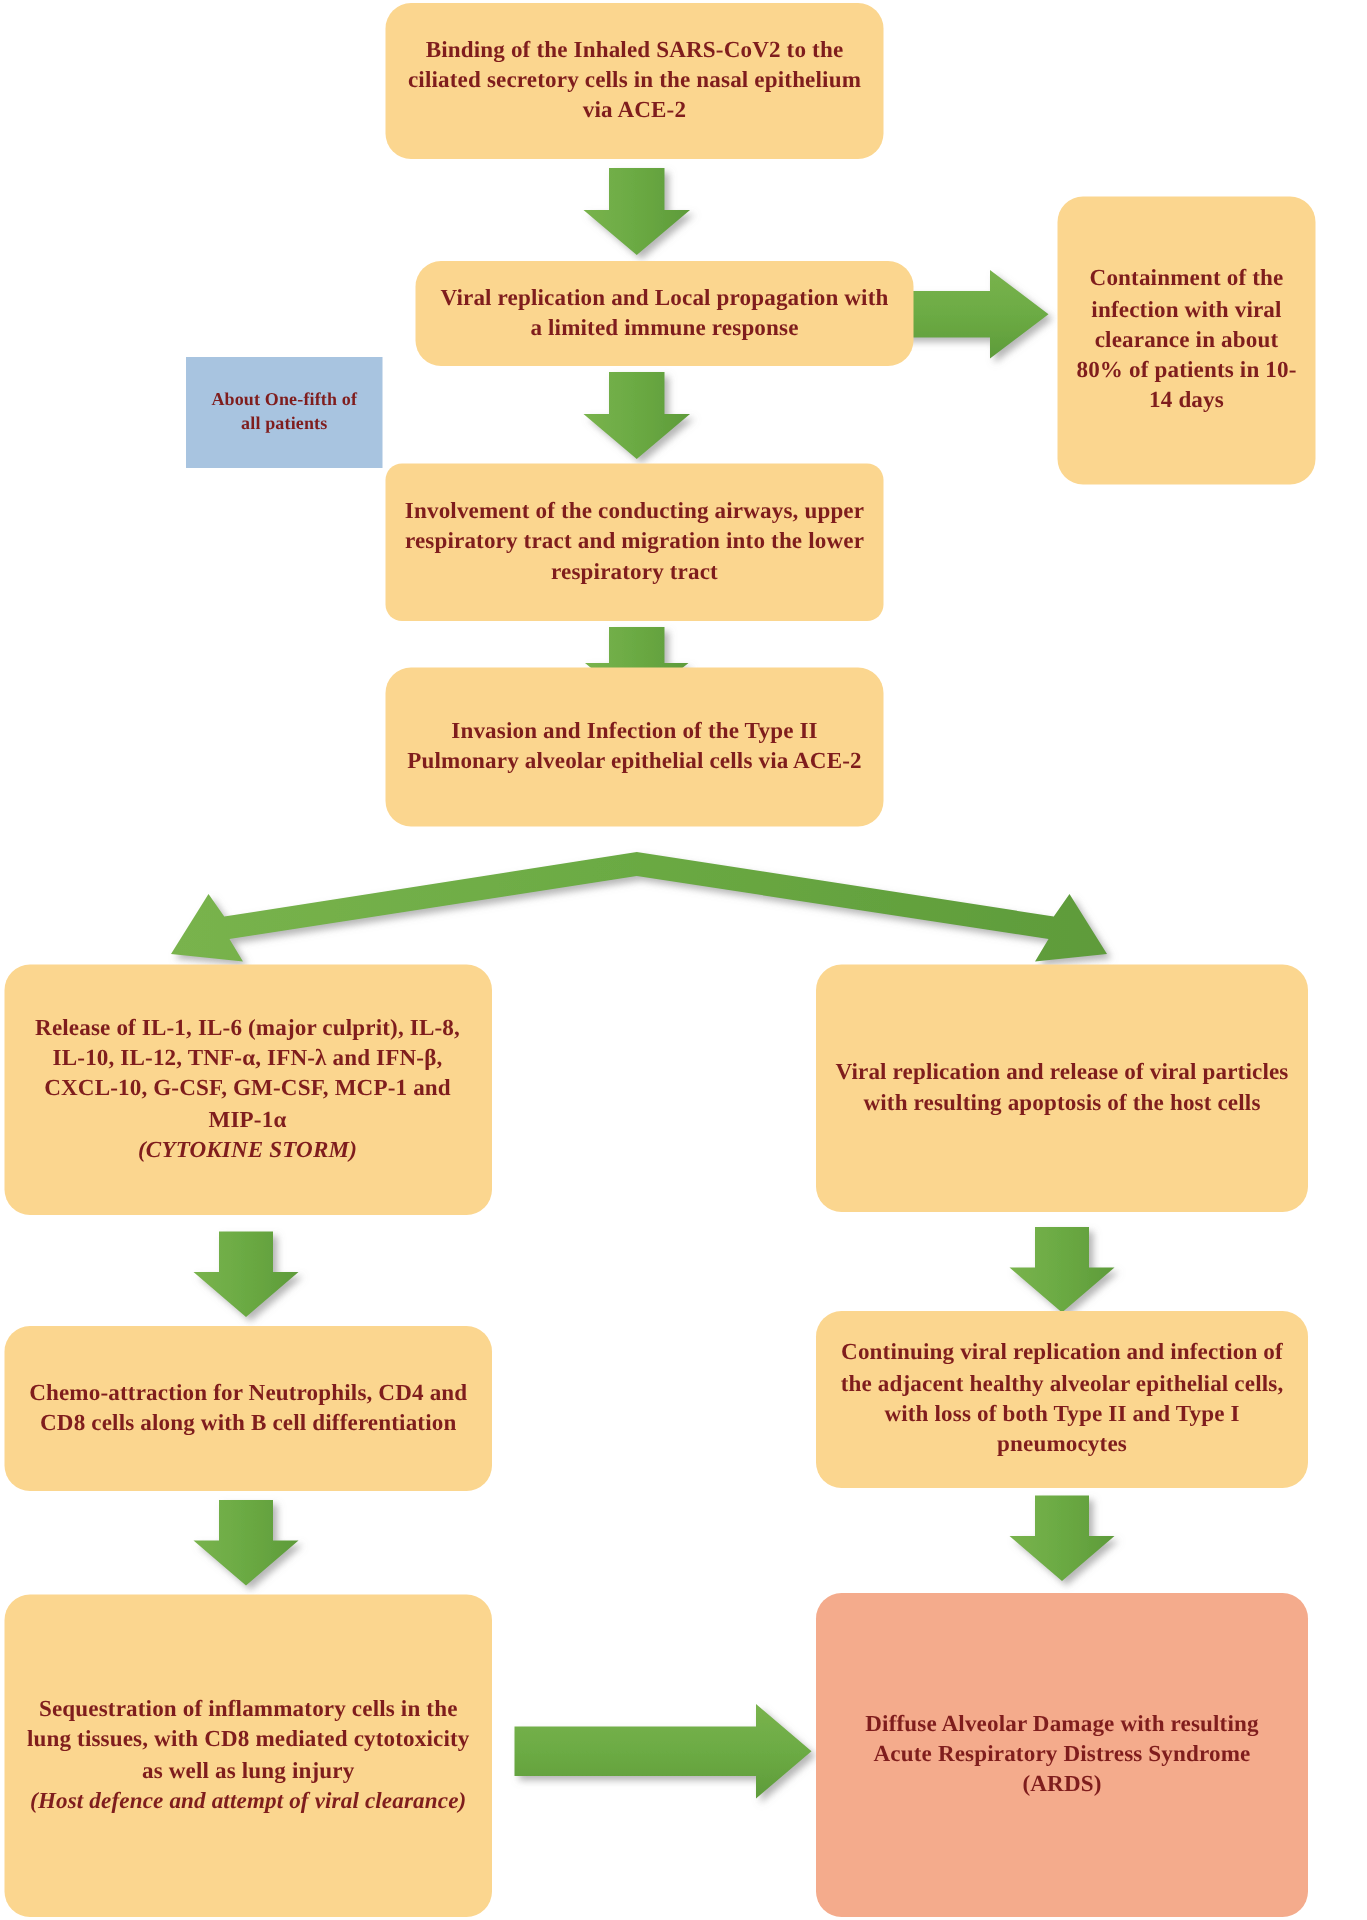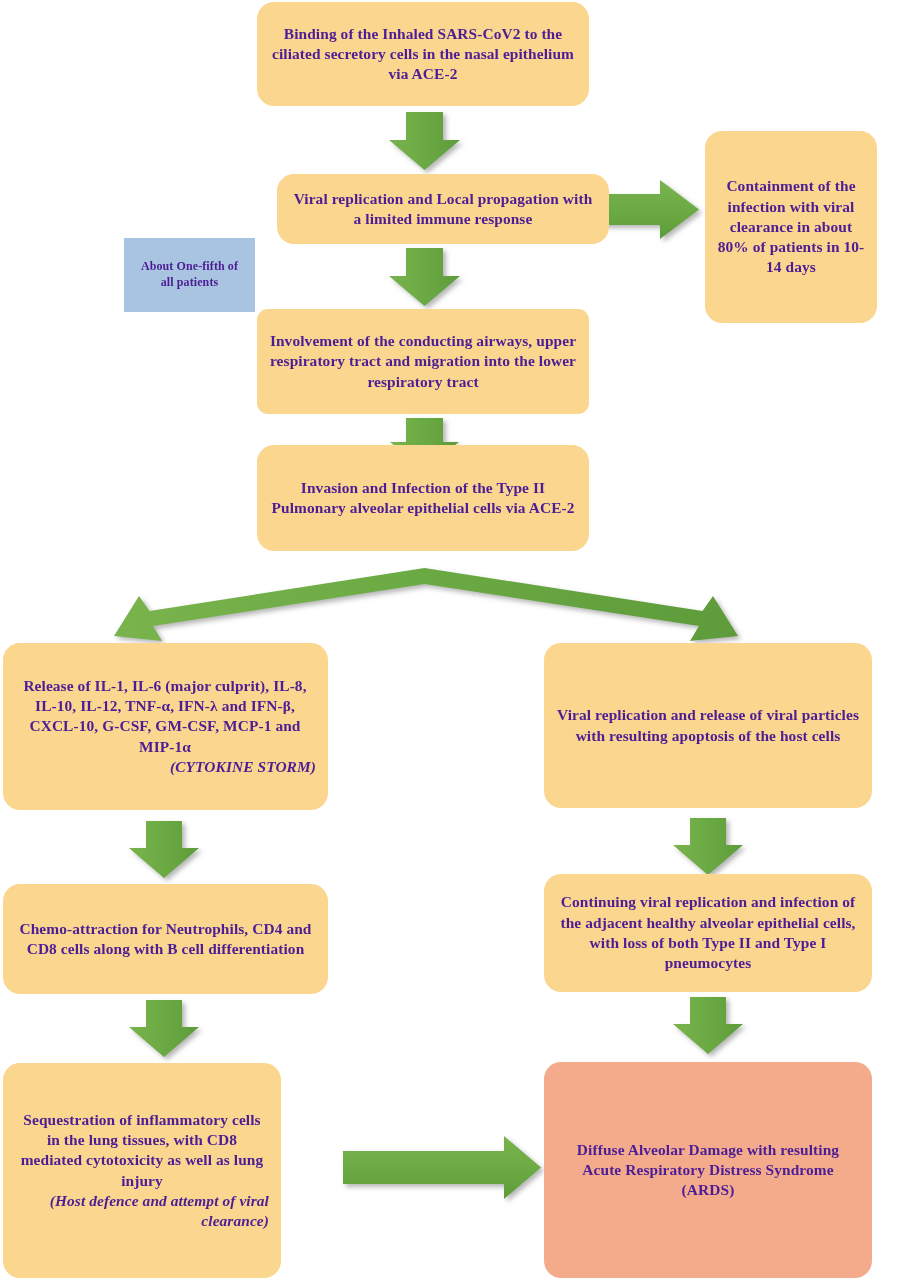--- a/index.html
+++ b/index.html
@@ -20,21 +20,21 @@
     width: 911px;
     height: 1280px;
   }
   .node {
     position: absolute;
     box-sizing: border-box;
     display: flex;
     align-items: center;
     justify-content: center;
     text-align: center;
-    color: #4c1d95;
+    color: #7f1d1d;
     font-weight: bold;
     font-size: 15.4px;
     line-height: 1.32;
     letter-spacing: 0.1px;
     padding: 6px 12px;
     z-index: 3;
   }
   .node .inner { width: 100%; }
   .node-orange {
     background: #fbd68f;
@@ -47,21 +47,20 @@
   .node-blue {
     background: #a8c4e0;
     border-radius: 0px;
     font-size: 12px;
     align-items: center;
   }
   .emph {
     display: block;
     font-style: italic;
     font-weight: bold;
-    text-align: right;
   }
   svg.arrows {
     position: absolute;
     left: 0; top: 0;
     width: 911px;
     height: 1280px;
     z-index: 1;
     pointer-events: none;
   }
 </style>
@@ -164,21 +163,21 @@
   </div>
 
   <div class="node node-orange" style="left:3px; top:884px; width:325px; height:110px;">
     <span class="inner">Chemo-attraction for Neutrophils, CD4 and CD8 cells along with B cell differentiation</span>
   </div>
 
   <div class="node node-orange" style="left:544px; top:874px; width:328px; height:118px;">
     <span class="inner">Continuing viral replication and infection of the adjacent healthy alveolar epithelial cells, with loss of both Type II and Type I pneumocytes</span>
   </div>
 
-  <div class="node node-orange" style="left:3px; top:1063px; width:278px; height:215px;">
+  <div class="node node-orange" style="left:3px; top:1063px; width:325px; height:215px;">
     <span class="inner">
       <span>Sequestration of inflammatory cells in the lung tissues, with CD8 mediated cytotoxicity as well as lung injury</span>
       <span class="emph">(Host defence and attempt of viral clearance)</span>
     </span>
   </div>
 
   <div class="node node-salmon" style="left:544px; top:1062px; width:328px; height:216px;">
     <span class="inner">Diffuse Alveolar Damage with resulting Acute Respiratory Distress Syndrome (ARDS)</span>
   </div>
 

